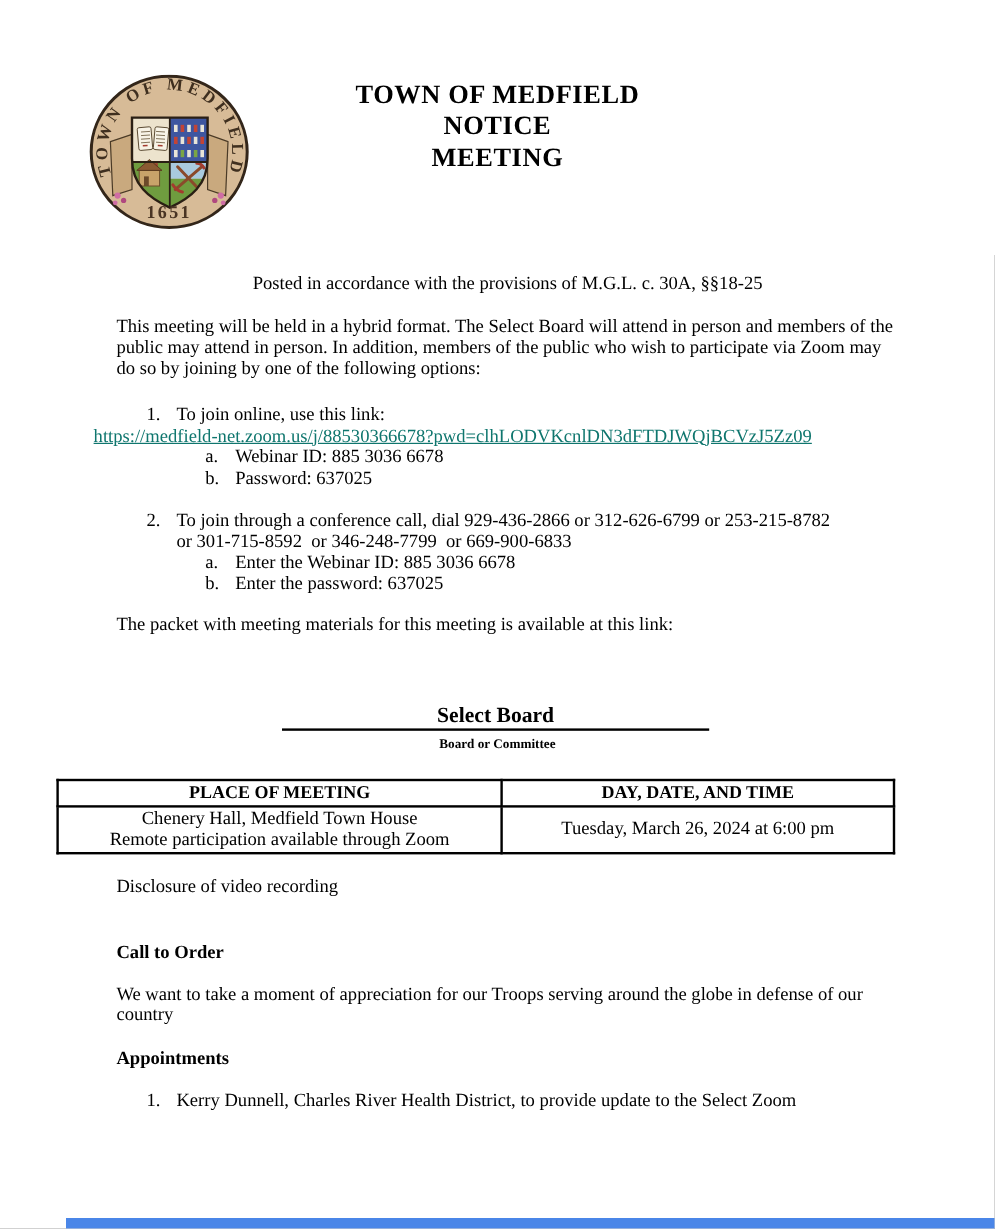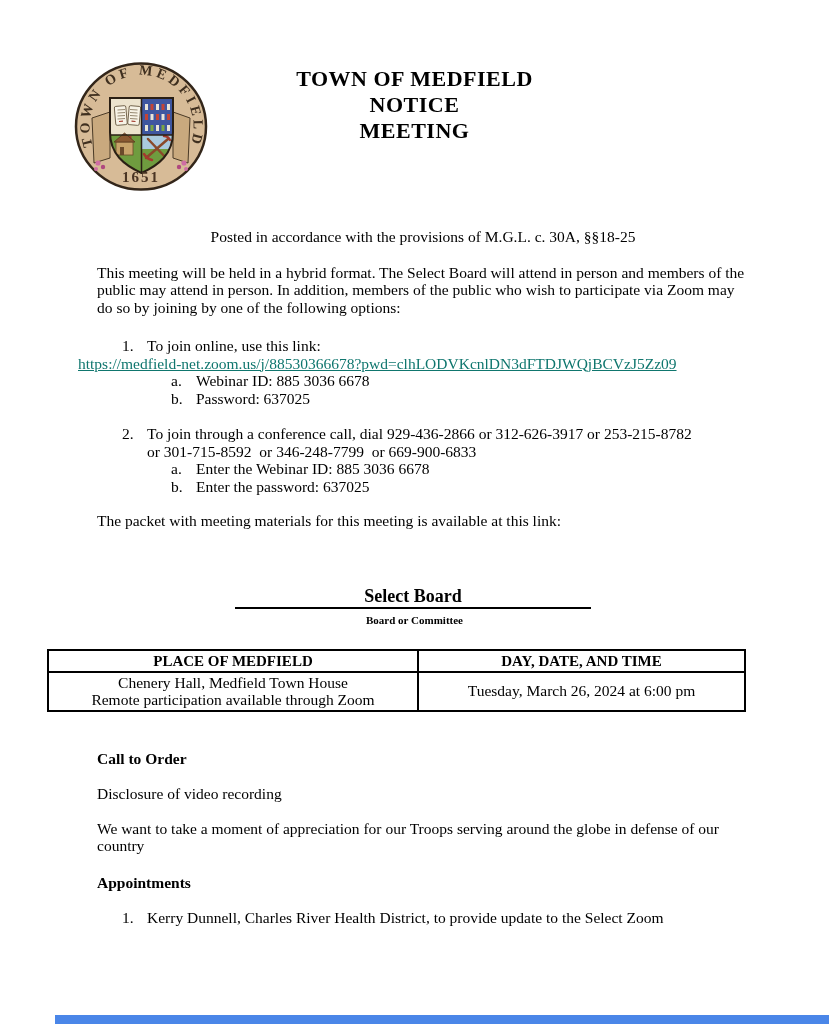--- a/index.html
+++ b/index.html
@@ -179,56 +179,56 @@
     <span class="num">a.</span>
     <span>Webinar ID: 885 3036 6678</span>
   </div>
   <div class="sub-item">
     <span class="num">b.</span>
     <span>Password: 637025</span>
   </div>
 
   <div class="lm num-item opt2">
     <span class="num">2.</span>
-    <div class="prewrap">To join through a conference call, dial 929-436-2866 or 312-626-3917 or 253-215-8782</div>
+    <div class="prewrap">To join through a conference call, dial 929-436-2866 or 312-626-6799 or 253-215-8782</div>
     <div class="prewrap">or 301-715-8592  or 346-248-7799  or 669-900-6833</div>
   </div>
   <div class="sub-item">
     <span class="num">a.</span>
     <span>Enter the Webinar ID: 885 3036 6678</span>
   </div>
   <div class="sub-item">
     <span class="num">b.</span>
     <span>Enter the password: 637025</span>
   </div>
 
   <p class="lm packet">The packet with meeting materials for this meeting is available at this link:</p>
 
   <div class="board-name">Select Board</div>
   <div class="board-caption">Board or Committee</div>
 
   <table class="meeting-table">
     <tbody>
         <tr>
-      <th class="col-place">PLACE OF MEDFIELD</th>
+      <th class="col-place">PLACE OF MEETING</th>
       <th>DAY, DATE, AND TIME</th>
     </tr>
     <tr>
       <td>
         <div>Chenery Hall, Medfield Town House</div>
         <div>Remote participation available through Zoom</div>
       </td>
       <td>Tuesday, March 26, 2024 at 6:00 pm</td>
     </tr>
   </tbody>
     </table>
 
 
+  <p class="lm disclosure">Disclosure of video recording</p>
   <p class="lm call">Call to Order</p>
-  <p class="lm disclosure">Disclosure of video recording</p>
   <p class="lm troops">We want to take a moment of appreciation for our Troops serving around the globe in defense of our country</p>
   <p class="lm appointments">Appointments</p>
 
   <div class="lm num-item kerry">
     <span class="num">1.</span>
     <span>Kerry Dunnell, Charles River Health District, to provide update to the Select Zoom</span>
   </div>
 
   <div class="bottom-bar" style="background: rgb(74, 134, 232);"></div>
 </div>

